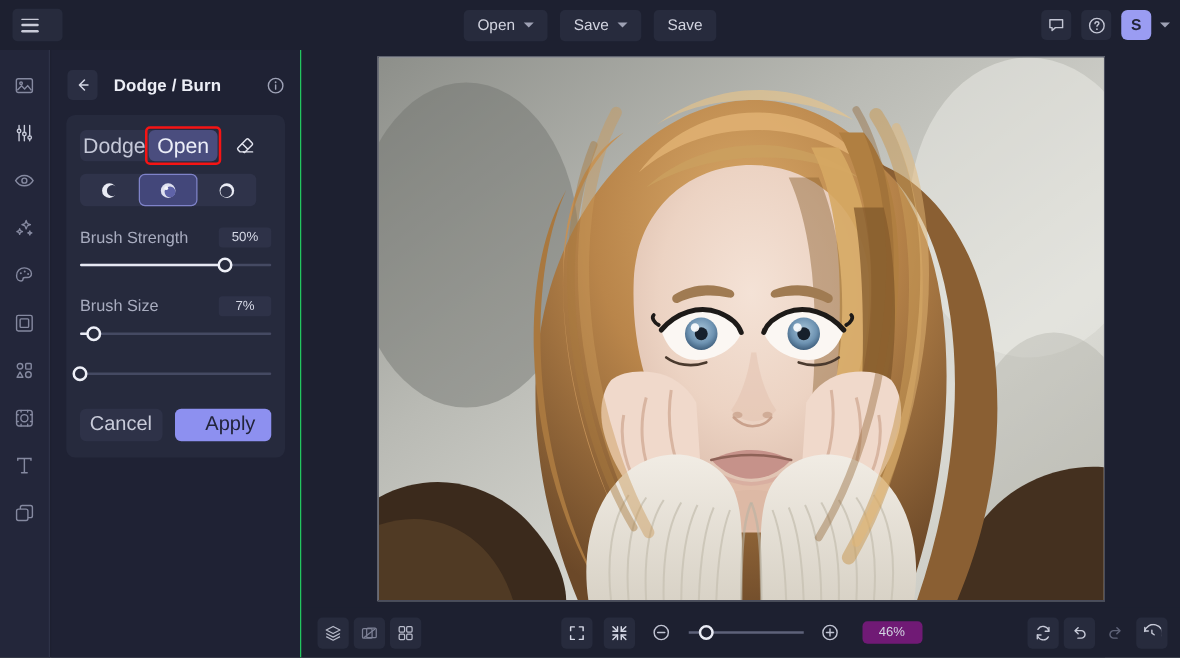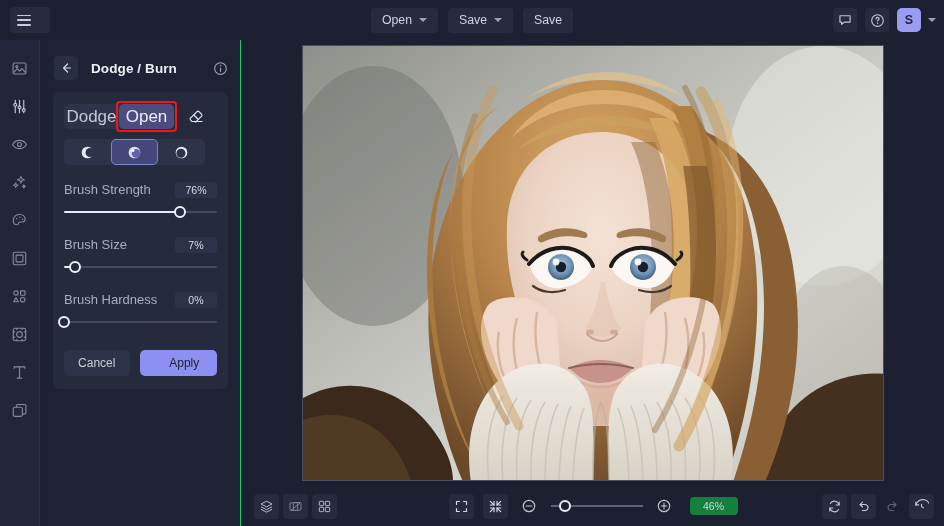--- a/index.html
+++ b/index.html
@@ -198,21 +198,21 @@
     width: 12px; height: 12px; border-radius: 50%;
     background: #262a3d; border: 2px solid #eef0f8;
     transform: translateX(-6px);
     cursor: grab;
   }
 
   .btn-row { display: flex; gap: 10px; margin-top: 20px; }
   .btn {
     flex: 1; height: 26px; border-radius: 5px;
     display: flex; align-items: center; justify-content: center;
-    font-size: 12px; cursor: pointer;
+    font-size: 16px; cursor: pointer;
   }
   .btn-cancel { background: #2e3248; color: #c9ccda; }
   .btn-apply { background: #8d90f0; color: #22243a; padding-left: 12px; }
 
   
   .canvas-area {
     position: absolute; left: 242px; top: 40px;
     width: 702px; height: 446px;
     background: #1d2030;
     display: flex; align-items: center; justify-content: center;
@@ -246,21 +246,21 @@
   .zoom-track-wrap { position: relative; width: 92px; height: 14px; cursor: pointer; }
   .zoom-track { position: absolute; left: 0; right: 0; top: 6px; height: 1.6px; background: #5e6279; }
   .zoom-knob {
     position: absolute; left: 8px; top: 1px;
     width: 12px; height: 12px; border-radius: 50%;
     background: #1d2030; border: 2px solid #e9ebf4;
     cursor: grab;
   }
   .zoom-val {
     min-width: 48px; height: 18px; margin-left: 4px;
-    background: #15803d; border-radius: 4px;
+    background: #701a75; border-radius: 4px;
     font-size: 10.5px; color: #d2d5e2;
     display: flex; align-items: center; justify-content: center;
     cursor: text;
     text-align: right;
   }
   svg { display: block; }
 </style>
 </head>
 <body>
 
@@ -434,21 +434,21 @@
           <svg width="17" height="17" viewBox="0 0 18 18">
             <circle cx="9" cy="9" r="6.2" fill="#e9ebf4"></circle>
             <circle cx="8.4" cy="9.8" r="4.8" fill="#2f334a"></circle>
           </svg>
         </div>
       </div>
 
       <div class="slider-block">
         <div class="slider-head">
           <span class="slider-label">Brush Strength</span>
-          <span class="slider-val">76%</span>
+          <span class="slider-val">50%</span>
         </div>
         <div class="track-wrap">
           <div class="track"></div>
           <div class="track-fill" id="fill0" style="width: 76%;"></div>
           <div class="knob" id="knob0" style="left: 76%;"></div>
         </div>
       </div>
 
       <div class="slider-block">
         <div class="slider-head">
@@ -456,24 +456,20 @@
           <span class="slider-val">7%</span>
         </div>
         <div class="track-wrap">
           <div class="track"></div>
           <div class="track-fill" id="fill1" style="width: 7%;"></div>
           <div class="knob" id="knob1" style="left: 7%;"></div>
         </div>
       </div>
 
       <div class="slider-block">
-        <div class="slider-head">
-          <span class="slider-label">Brush Hardness</span>
-          <span class="slider-val">0%</span>
-        </div>
         <div class="track-wrap">
           <div class="track"></div>
           <div class="track-fill" id="fill2" style="width: 0%;"></div>
           <div class="knob" id="knob2" style="left: 0%;"></div>
         </div>
       </div>
 
       <div class="btn-row">
         <div class="btn btn-cancel">Cancel</div>
         <div class="btn btn-apply">Apply</div>

